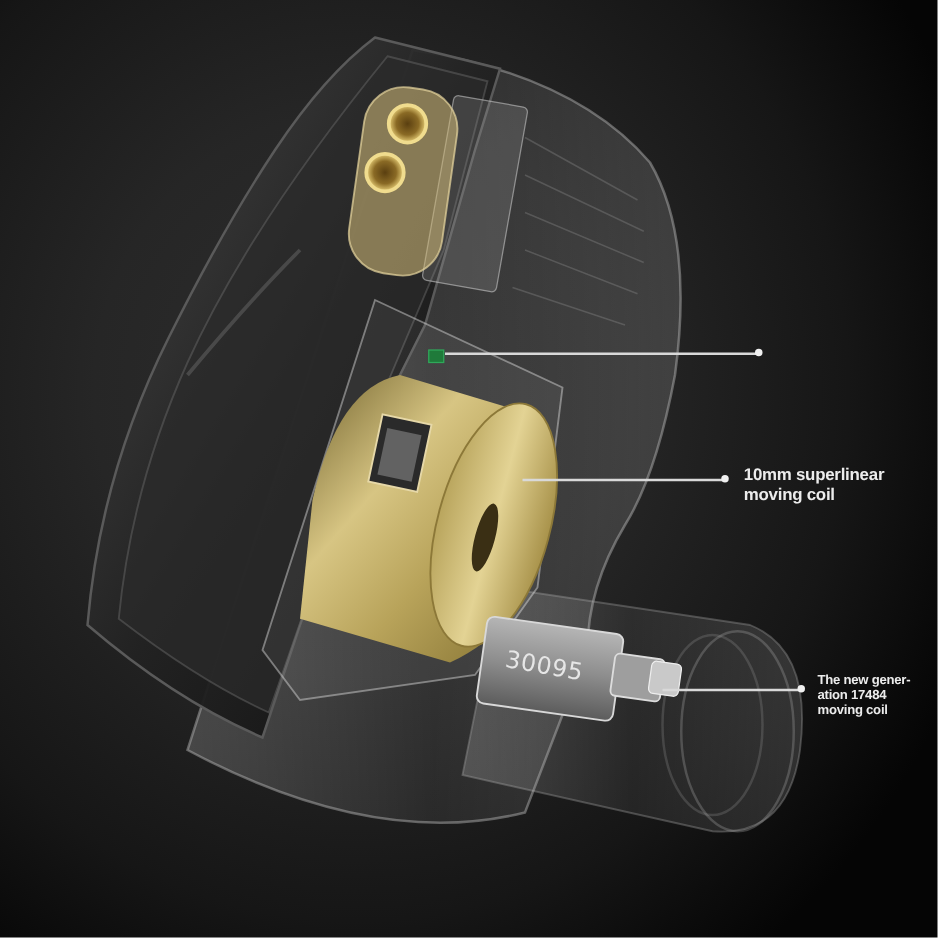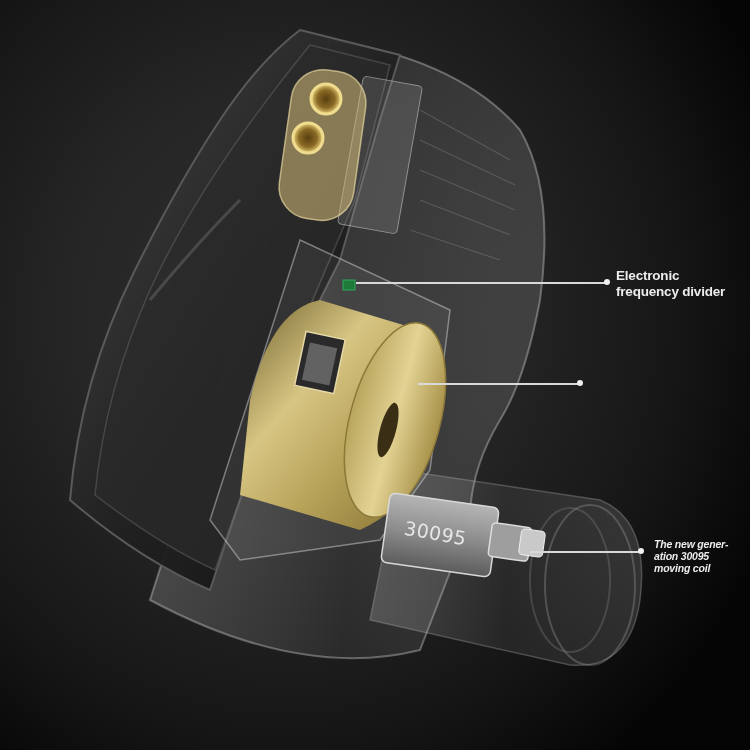--- a/index.html
+++ b/index.html
@@ -12,21 +12,21 @@
   svg.product { position: absolute; left: 0; top: 0; }
   .callout-line { position: absolute; height: 1.5px; background: #d9d9d9; }
   .callout-dot { position: absolute; width: 6px; height: 6px; border-radius: 50%; background: #f0f0f0; }
   .label {
     position: absolute; color: #ececec; font-weight: bold; line-height: 1.18;
     letter-spacing: -0.2px;
   }
   .label span { display: block; white-space: nowrap; }
   .l1 { left: 616px; top: 268px; font-size: 13.5px; }
   .l2 { left: 595px; top: 372px; font-size: 13.5px; }
-  .l3 { left: 654px; top: 539px; font-size: 10.5px; line-height: 1.12; font-style: italic; }
+  .l3 { left: 654px; top: 539px; font-size: 10.5px; line-height: 1.12; }
   .stamp {
     position: absolute; left: 404px; top: 522px; font-family: "DejaVu Sans", sans-serif;
     font-size: 19px; color: #e6e6e6; transform: rotate(10deg); letter-spacing: 0.5px;
   }
 </style>
 </head>
 <body>
 
 <div class="stage">
 
@@ -107,28 +107,28 @@
       <rect x="385" y="500" width="110" height="70" rx="6" fill="url(#baG)" stroke="#d8d8d8" stroke-width="1.5" transform="rotate(8 440 535)"></rect>
       <rect x="490" y="525" width="40" height="34" rx="4" fill="#9e9e9e" stroke="#dcdcdc" stroke-width="1.5" transform="rotate(8 510 542)"></rect>
       <rect x="520" y="530" width="24" height="26" rx="4" fill="#c9c9c9" stroke="#eee" stroke-width="1" transform="rotate(8 532 543)"></rect>
     </g>
   </svg>
 
   <div class="stamp">30095</div>
 
   <div class="callout-line" style="left:356px; top:282px; width:252px;"></div>
   <div class="callout-dot" style="left:604px; top:279px;"></div>
-  <div class="label l1">
-    <span>Electronic</span>
-    <span>frequency divider</span>
-  </div>
 
   <div class="callout-line" style="left:418px; top:383px; width:162px;"></div>
   <div class="callout-dot" style="left:577px; top:380px;"></div>
+  <div class="label l2">
+    <span>10mm superlinear</span>
+    <span>moving coil</span>
+  </div>
 
   <div class="callout-line" style="left:530px; top:551px; width:112px;"></div>
   <div class="callout-dot" style="left:638px; top:548px;"></div>
   <div class="label l3">
     <span>The new gener-</span>
-    <span>ation 30095</span>
+    <span>ation 17484</span>
     <span>moving coil</span>
   </div>
 </div>
 
 </body></html>

